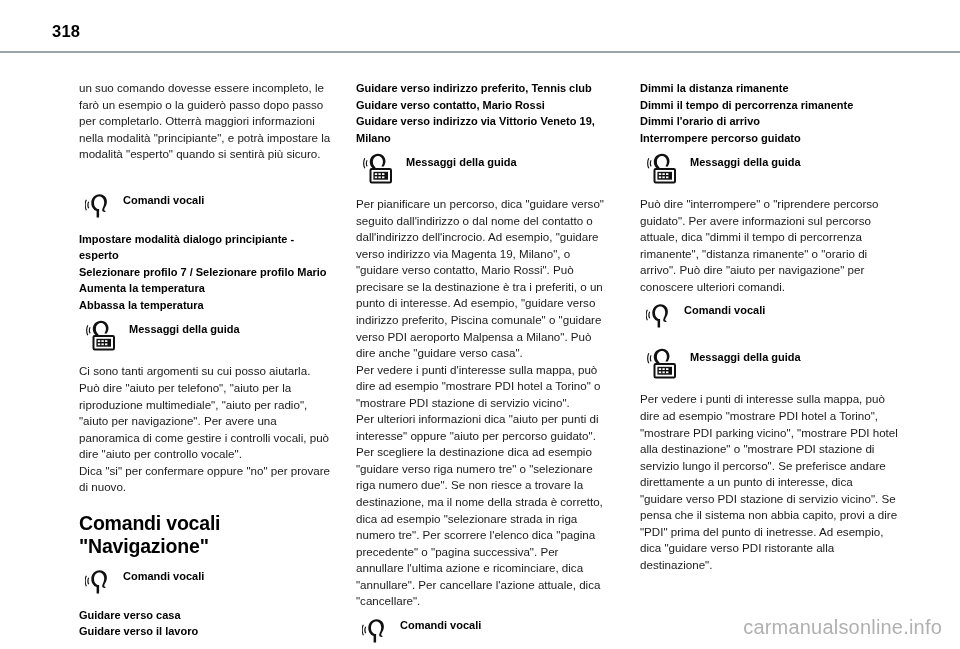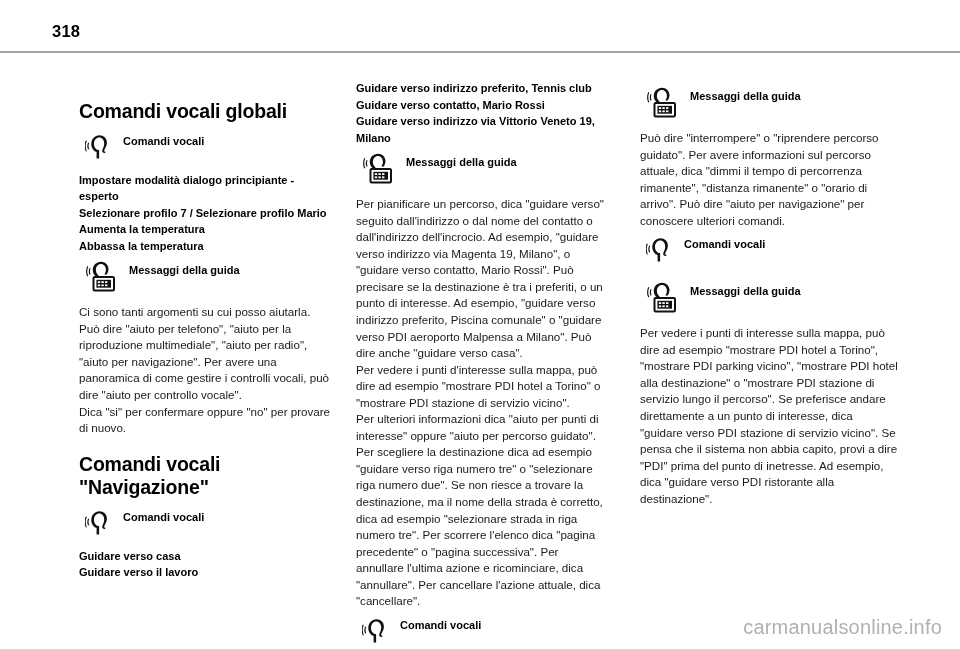--- a/index.html
+++ b/index.html
@@ -145,23 +145,23 @@
 
 <div class="page-header">
   <div class="page-number">318</div>
   <div class="header-rule"></div>
 </div>
 
 <div class="columns">
 
   <div class="col col-1">
 
+    <p class="body">un suo comando dovesse essere incompleto, le farò un esempio o la guiderò passo dopo passo per completarlo. Otterrà maggiori informazioni nella modalità "principiante", e potrà impostare la modalità "esperto" quando si sentirà più sicuro.</p>
 
     <div class="sp-20"></div>
-    <h2 class="section">Comandi vocali globali</h2>
     <div class="sp-8"></div>
 
     <div class="icon-row">
       <span class="icon">
         <svg width="34" height="30" viewBox="0 0 34 30" xmlns="http://www.w3.org/2000/svg">
           <path d="M14.5 3.2 C18.6 3.2 21.9 6.2 21.9 10.4 C21.9 13.0 20.9 14.8 20.0 16.6 C19.4 17.8 19.0 18.6 19.3 19.2 C19.6 19.8 20.4 19.9 20.4 19.9 L20.4 21.0 C20.4 21.0 18.8 21.3 17.9 20.6 C17.1 20.0 17.0 19.0 17.5 17.6 C18.1 16.0 19.2 14.2 19.2 11.6 C19.2 8.2 17.1 5.6 14.3 5.6 C11.3 5.6 9.0 8.3 9.0 11.9 C9.0 15.4 11.2 18.0 14.1 18.0 L14.1 26.4 L11.6 26.4 L11.6 20.0 C8.5 19.0 6.3 15.9 6.3 12.0 C6.3 7.0 9.9 3.2 14.5 3.2 Z" fill="#111111"></path>
           <path d="M4.2 11.0 C3.3 12.6 3.3 15.2 4.2 16.9 L3.2 17.5 C2.0 15.4 2.0 12.4 3.2 10.4 Z" fill="#111111"></path>
           <path d="M1.9 9.0 C0.4 11.7 0.4 16.2 1.9 18.9 L0.9 19.5 C-0.8 16.4 -0.8 11.4 0.9 8.4 Z" fill="#111111"></path>
         </svg>
       </span>
@@ -258,20 +258,24 @@
           <path d="M4.2 11.0 C3.3 12.6 3.3 15.2 4.2 16.9 L3.2 17.5 C2.0 15.4 2.0 12.4 3.2 10.4 Z" fill="#111111"></path>
           <path d="M1.9 9.0 C0.4 11.7 0.4 16.2 1.9 18.9 L0.9 19.5 C-0.8 16.4 -0.8 11.4 0.9 8.4 Z" fill="#111111"></path>
         </svg>
       </span>
       <span class="icon-label">Comandi vocali</span>
     </div>
   </div>
 
   <div class="col col-3">
 
+    <p class="cmdlist">Dimmi la distanza rimanente
+Dimmi il tempo di percorrenza rimanente
+Dimmi l'orario di arrivo
+Interrompere percorso guidato</p>
     <div class="sp-6"></div>
 
     <div class="icon-row tall">
       <span class="icon">
         <svg width="36" height="34" viewBox="0 0 36 34" xmlns="http://www.w3.org/2000/svg">
           <path d="M16.0 1.8 C20.2 1.8 23.5 4.9 23.5 9.1 C23.5 11.4 22.6 13.1 21.8 14.6 L19.4 14.6 C20.3 13.0 20.9 11.5 20.9 9.8 C20.9 6.6 18.8 4.1 16.0 4.1 C13.1 4.1 10.9 6.7 10.9 10.0 C10.9 12.4 11.9 14.2 13.4 15.2 L13.4 17.6 C10.1 16.5 7.8 13.6 7.8 9.9 C7.8 5.4 11.4 1.8 16.0 1.8 Z" fill="#111111"></path>
           <path d="M5.6 8.5 C4.7 10.0 4.7 12.5 5.6 14.1 L4.6 14.7 C3.5 12.7 3.5 9.9 4.6 7.9 Z" fill="#111111"></path>
           <path d="M3.3 6.6 C1.9 9.2 1.9 13.4 3.3 16.0 L2.3 16.6 C0.7 13.7 0.7 9.0 2.3 6.0 Z" fill="#111111"></path>
           <rect x="8.5" y="17.0" width="20.5" height="13.5" rx="1.2" fill="none" stroke="#111111" stroke-width="2.0"></rect>
           <rect x="11.4" y="19.8" width="14.6" height="7.9" fill="#111111"></rect>

